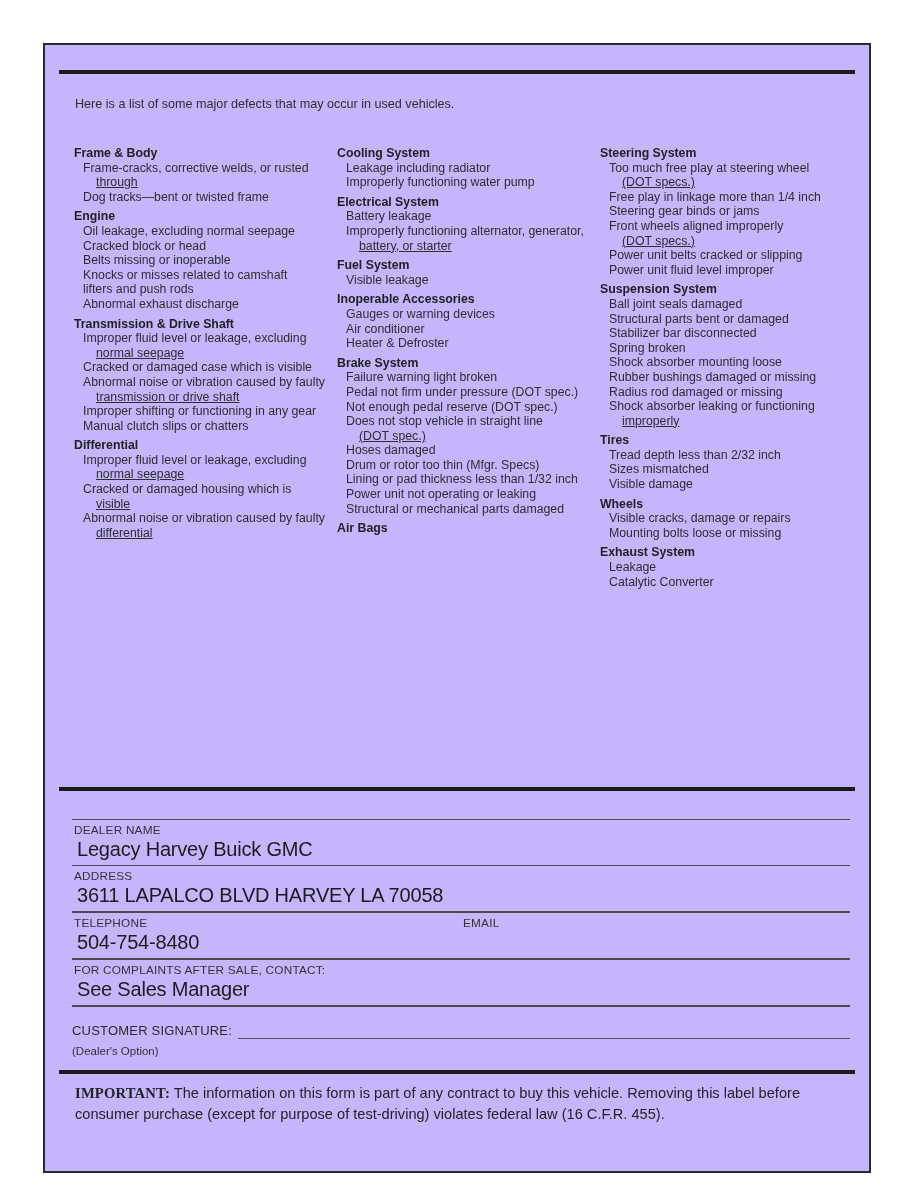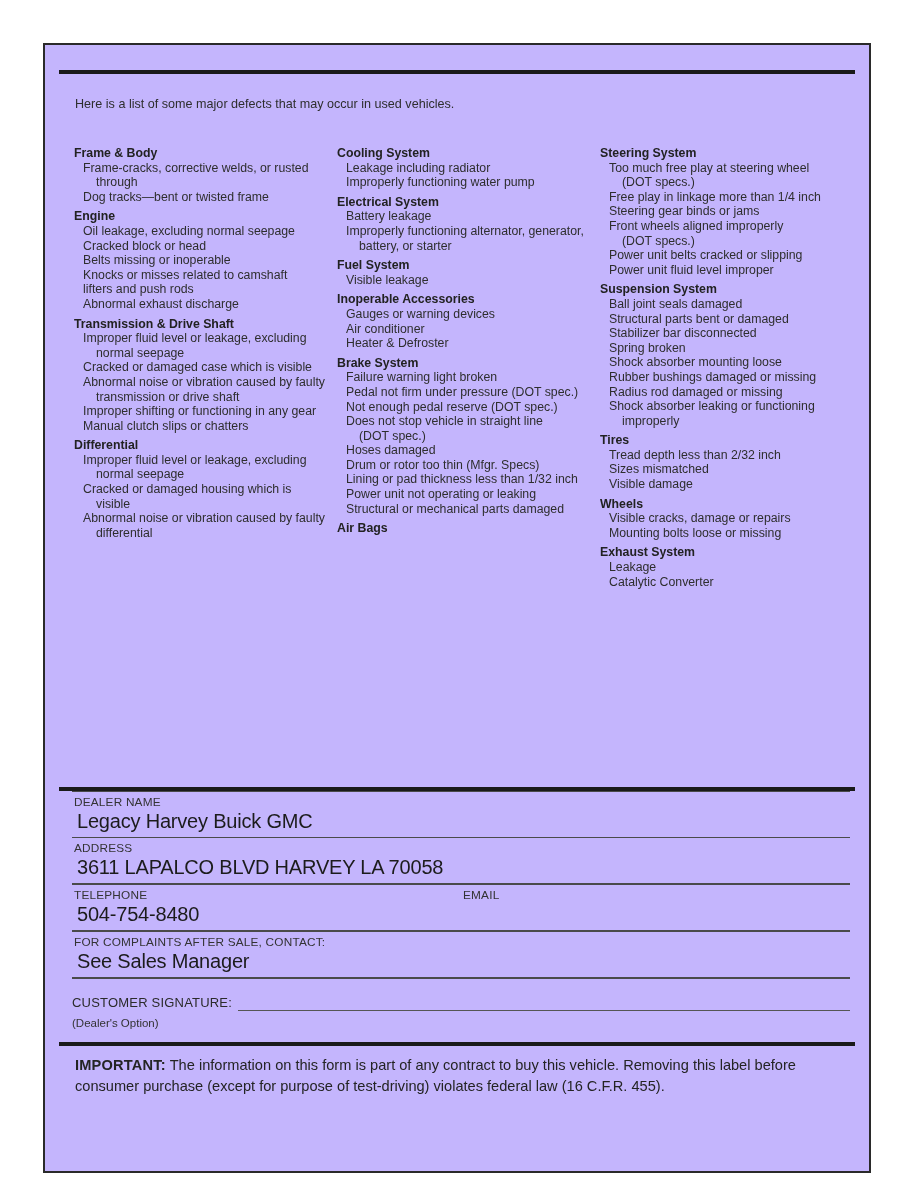--- a/index.html
+++ b/index.html
@@ -46,31 +46,31 @@
     white-space: nowrap;
   }
   .col > .sec-title:first-child { margin-top: 0; }
   .line {
     font-size: 12.3px;
     line-height: 14.6px;
     white-space: nowrap;
     color: #2e2e2e;
   }
   .ind0 { padding-left: 9px; }
-  .ind1 { padding-left: 22px; }
+  .ind1 { padding-left: 22px; text-decoration: underline; }
   .fields {
     margin: 0 19px 0 27px;
   }
   .field {
     border-top: 1px solid #4a4a4a;
     margin-top: 0;
     padding: 3px 0 3px 2px;
   }
   .field.thick { border-top-width: 2px; }
-  .field.first { }
+  .field.first { margin-top: 28px; }
   .field.last { border-bottom: 2px solid #4a4a4a; }
   .f-label {
     font-size: 11.8px;
     line-height: 14px;
     color: #333;
     letter-spacing: 0.2px;
   }
   .f-value {
     font-size: 20px;
     line-height: 25px;
@@ -110,21 +110,21 @@
     white-space: nowrap;
   }
   .bar-important { margin-top: 13px; }
   .important {
     margin: 9px 29px 0 30px;
     font-size: 14.6px;
     line-height: 21px;
     color: #242424;
     max-width: 775px;
   }
-  .important b { letter-spacing: 0.2px; }
+  .important b { letter-spacing: 0.2px; font-family: Liberation Serif, serif; }
 </style>
 </head>
 <body>
 
 <div class="page">
 
   <div class="bar bar-top"></div>
 
   <div class="intro">Here is a list of some major defects that may occur in used vehicles.</div>
 

